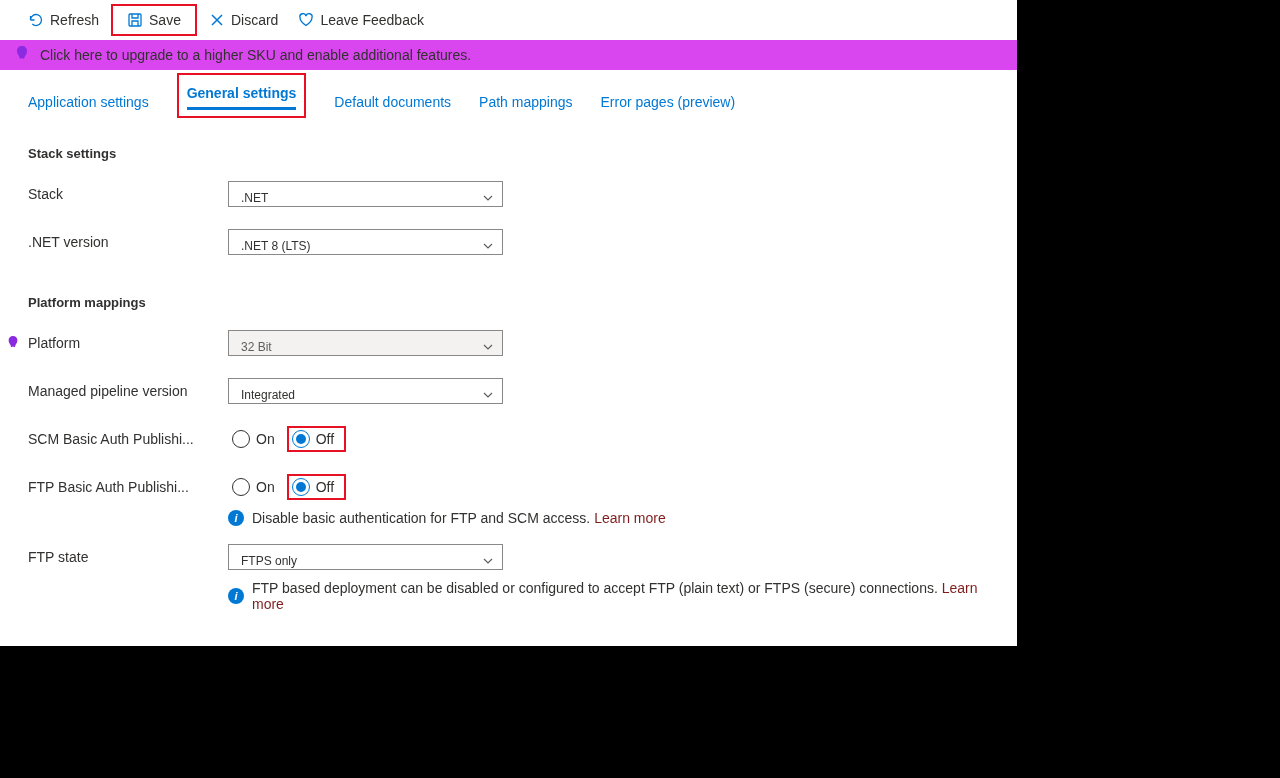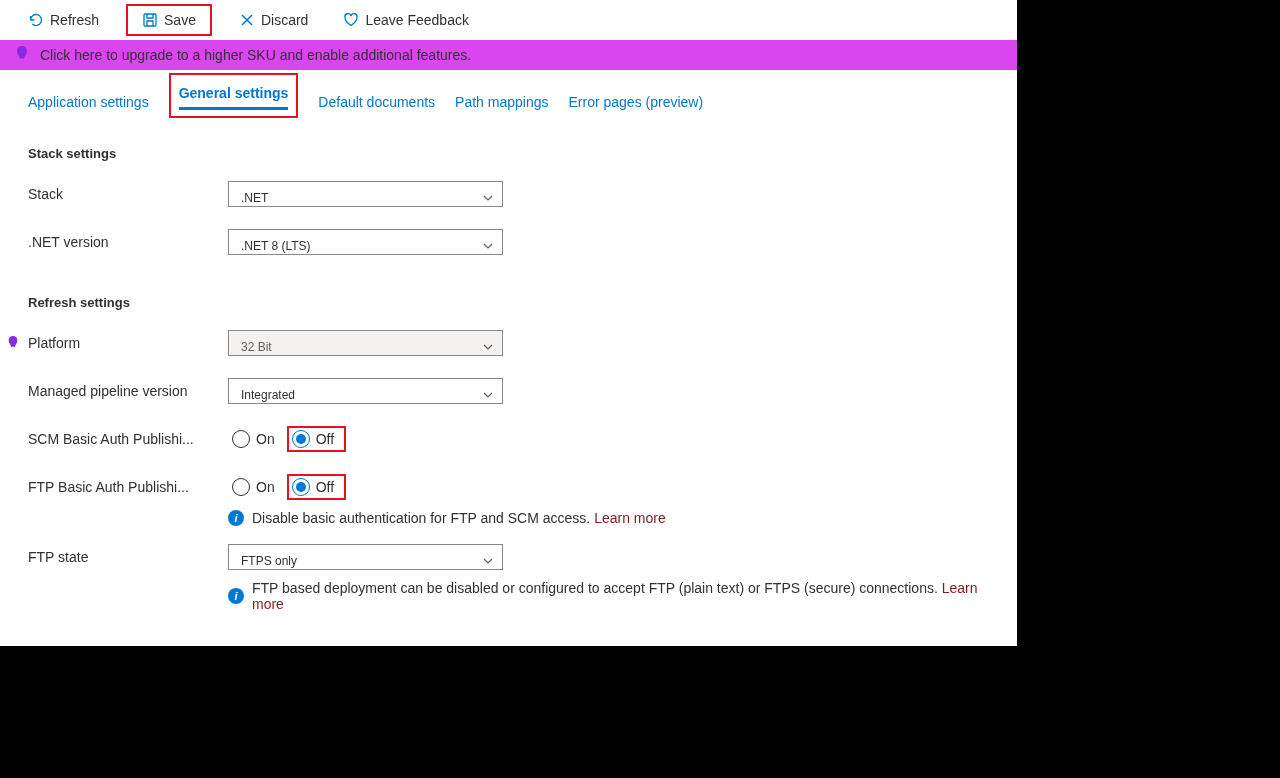--- a/index.html
+++ b/index.html
@@ -16,21 +16,21 @@
       width: 1017px;
       height: 646px;
       position: relative;
       overflow: hidden;
     }
     
     .toolbar {
       display: flex;
       align-items: center;
       padding: 20px 20px;
-      gap: 19px;
+      gap: 4px;
       height: 40px;
     }
     .tool-btn {
       display: flex;
       align-items: center;
       gap: 6px;
       padding: 6px 8px;
       cursor: pointer;
       color: #323130;
     }
@@ -54,21 +54,21 @@
       gap: 10px;
       height: 30px;
     }
     .rocket {
       color: #8a2be2;
       font-size: 16px;
     }
     
     .tabs {
       display: flex;
-      gap: 20px;
+      gap: 28px;
       padding: 10px 28px 0 28px;
       align-items: flex-end;
       height: 48px;
     }
     .tab {
       color: #0078d4;
       padding: 8px 0;
       cursor: pointer;
       position: relative;
     }
@@ -284,21 +284,21 @@
       <div class="select">
         <span>.NET 8 (LTS)</span>
         <span class="chevron"><svg viewBox="0 0 12 12" fill="none" stroke="currentColor" stroke-width="1.2">
               <path d="M2 4l4 4 4-4"></path>
             </svg></span>
       </div>
     </div>
   </div>
 
   <div class="section" style="padding-top:10px;">
-    <h2>Refresh settings</h2>
+    <h2>Platform mappings</h2>
 
     <div class="form-row">
       <span class="rocket-inline">
         <svg width="14" height="14" viewBox="0 0 16 16" fill="currentColor">
             <path d="M8 1c3 0 5 2 5 5 0 2-1 4-2 5l-1 3-2-1-2 1-1-3c-1-1-2-3-2-5 0-3 2-5 5-5z"></path>
           </svg>
       </span>
       <div class="form-label">Platform</div>
       <div class="select disabled">
         <span>32 Bit</span>

